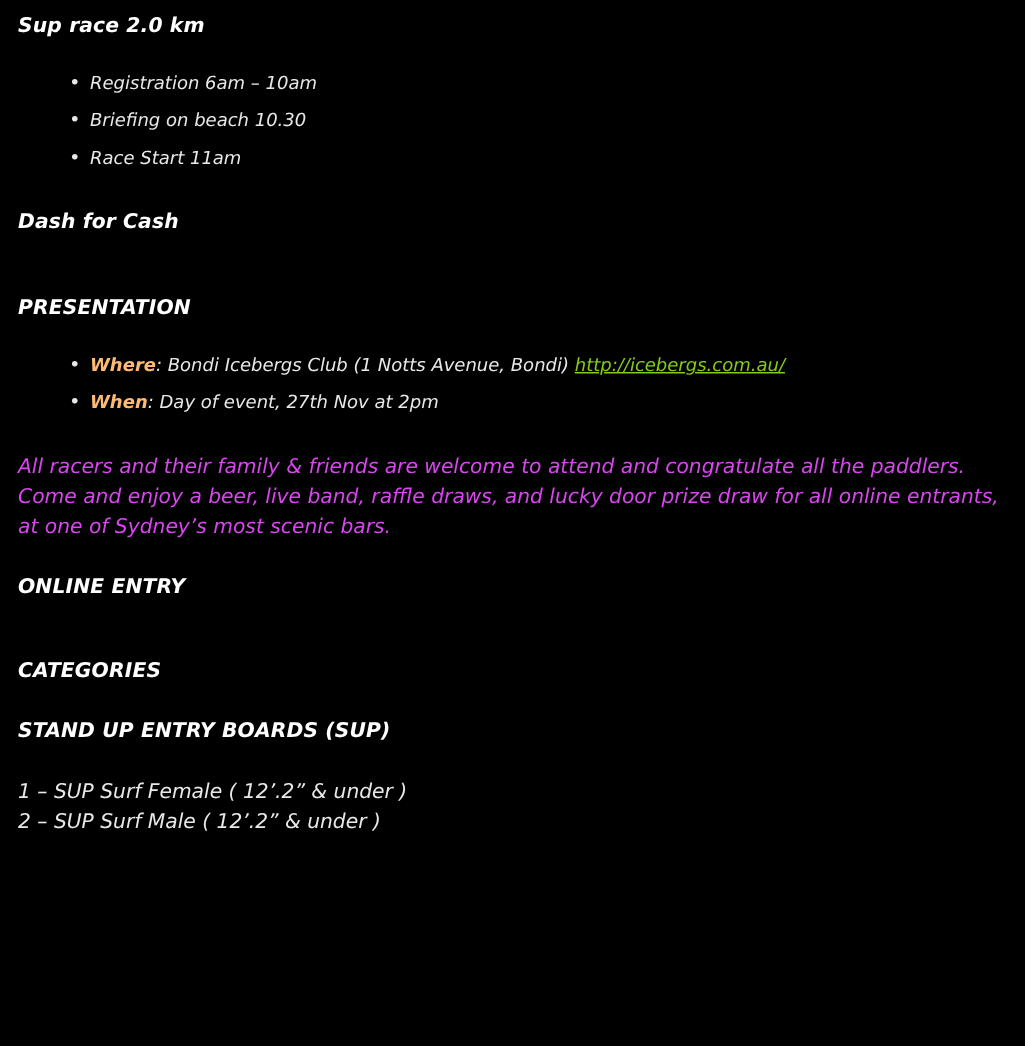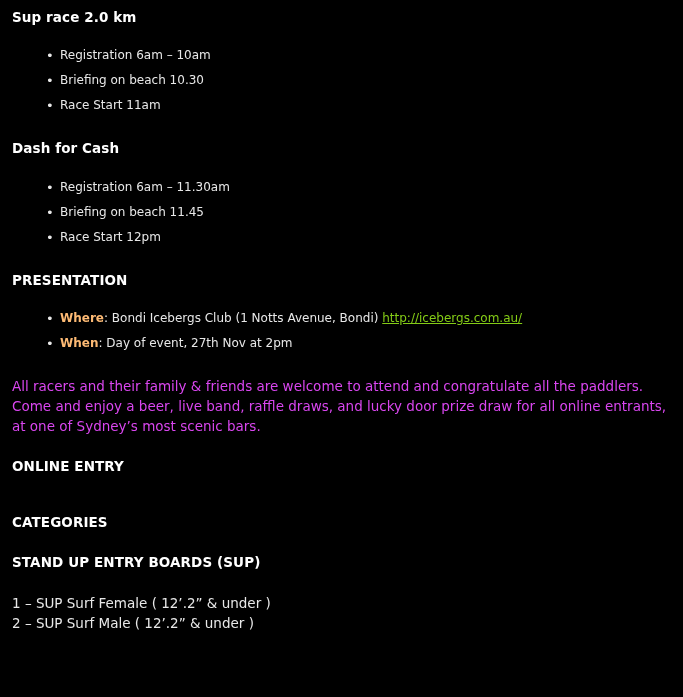--- a/index.html
+++ b/index.html
@@ -15,20 +15,21 @@
     color: #e8e8e8;
     font-size: 13.5px;
     line-height: 1.5;
   }
   .page {
     width: 683px;
     height: 510px;
     padding: 0;
     box-sizing: border-box;
     position: relative;
+    font-style: italic;
   }
   .block {
     padding-left: 12px;
     padding-right: 12px;
   }
   h3.heading {
     font-size: 13.5px;
     font-weight: bold;
     margin: 0;
     padding: 0;
@@ -96,25 +97,20 @@
     <li>Briefing on beach 10.30</li>
     <li>Race Start 11am</li>
   </ul>
 
   <div class="sp-3"></div>
 
   <div class="block">
     <h3 class="heading">Dash for Cash</h3>
   </div>
   <div class="sp-1"></div>
-  <ul class="bullets">
-    <li>Registration 6am – 11.30am</li>
-    <li>Briefing on beach 11.45</li>
-    <li>Race Start 12pm</li>
-  </ul>
 
   <div class="sp-3"></div>
 
   <div class="block">
     <h3 class="heading">PRESENTATION</h3>
   </div>
   <div class="sp-1"></div>
   <ul class="bullets">
     <li><span class="lbl">Where</span><span>: Bondi Icebergs Club (1 Notts Avenue, Bondi) </span><a class="link" href="#">http://icebergs.com.au/</a></li>
     <li><span class="lbl">When</span><span>: Day of event, 27th Nov at 2pm</span></li>

